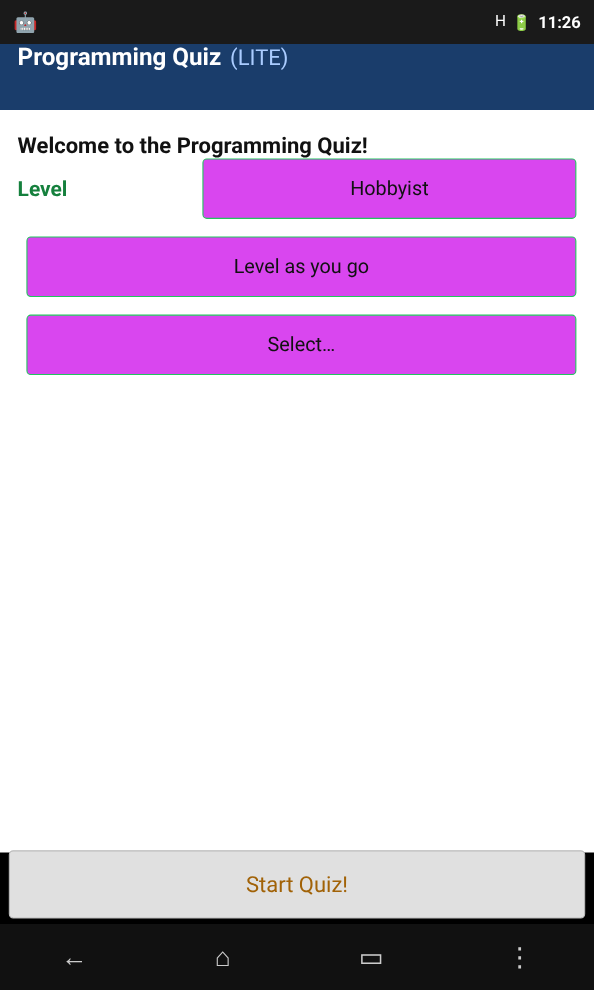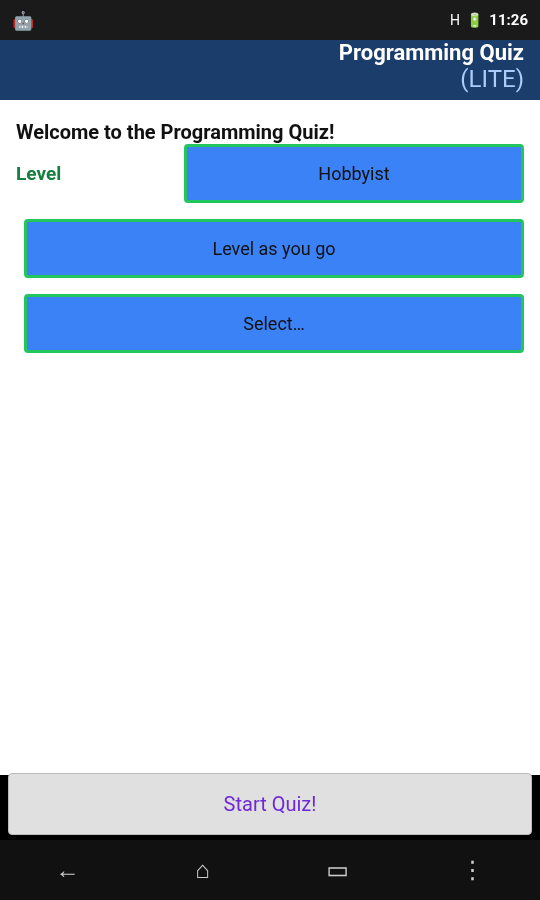--- a/index.html
+++ b/index.html
@@ -53,34 +53,33 @@
       font-weight: bold;
       font-size: 15px;
     }
 
     
     .title-bar {
       width: 100%;
       height: 60px;
       background: #1a3d6b;
       display: flex;
-      align-items: flex-end;
+      align-items: flex-start;
       padding: 0 16px;
-      flex-direction: column;
     }
 
     .title-bar-text {
       color: white;
       font-size: 22px;
       font-weight: bold;
     }
 
     .title-bar-lite {
       color: #aaccff;
-      font-size: 24px;
+      font-size: 20px;
       font-weight: normal;
       margin-left: 8px;
     }
 
     .welcome-text {
       font-size: 20px;
       font-weight: bold;
       color: #111;
     }
 
@@ -95,40 +94,40 @@
     .settings-label {
       font-size: 19px;
       font-weight: bold;
       color: #15803d;
       width: 160px;
     }
 
     .settings-button {
       flex: 1;
       margin-left: 8px;
-      background: #3b82f6;
-      border: 3px solid #22c55e;
+      background: #d946ef;
+      border: 1px solid #22c55e;
       border-radius: 4px;
       padding: 16px 10px;
       font-size: 18px;
       color: #111;
       text-align: center;
       cursor: pointer;
     }
 
     
     .start-quiz-btn {
       width: calc(100% - 16px);
       margin: 0 8px;
       background: #e0e0e0;
       border: 1px solid #bbb;
       border-radius: 4px;
       padding: 18px 10px;
       font-size: 20px;
-      color: #6d28d9;
+      color: #a16207;
       text-align: center;
       cursor: pointer;
       position: absolute;
       bottom: 65px;
       left: 0;
     }
 
     
     .nav-bar {
       width: 100%;

